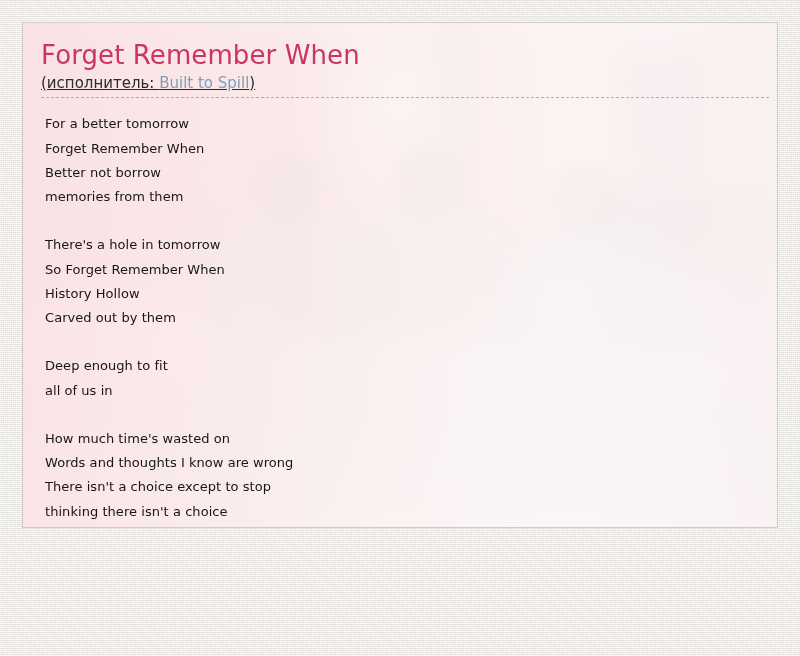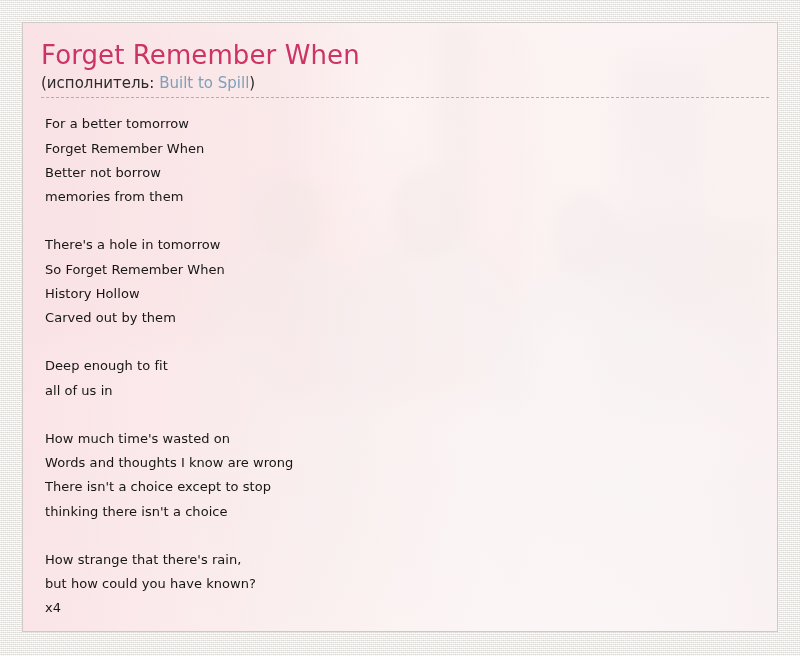--- a/index.html
+++ b/index.html
@@ -27,21 +27,21 @@
       repeating-linear-gradient(45deg,  rgba(255,255,255,0.30) 0px, rgba(255,255,255,0.30) 2px, rgba(205,200,196,0.22) 2px, rgba(205,200,196,0.22) 4px),
       linear-gradient(#f4f2f0, #efedea);
   }
 
   
   #lyrics-card {
     position: absolute;
     left: 22px;
     top: 22px;
     width: 756px;
-    height: 610px;
+    height: 506px;
     box-sizing: border-box;
     border: 1px solid #cfcac6;
     overflow: hidden;
     background-color: #fbf0f0;
   }
 
   
   #photo-backdrop {
     position: absolute;
     inset: 0;
@@ -152,20 +152,21 @@
     line-height: 1.1;
     color: #cc3366;
     letter-spacing: 0.1px;
   }
 
   #artist-line {
     margin: 4px 0 0 0;
     font-size: 15px;
     color: #2b2b2b;
     line-height: 1.25;
+    text-decoration: underline;
   }
   #artist-link {
     color: #7d9fb8;
     text-decoration: none;
   }
 
   #title-rule {
     margin: 5px 0 0 0;
     height: 0;
     border: 0;

